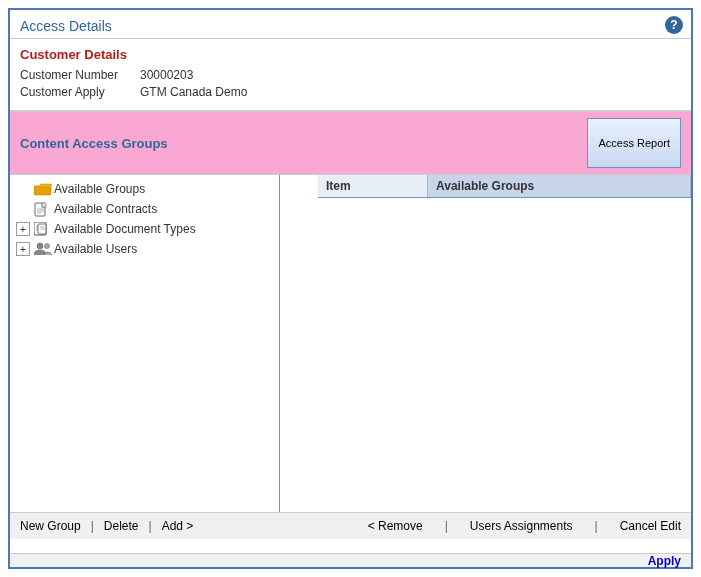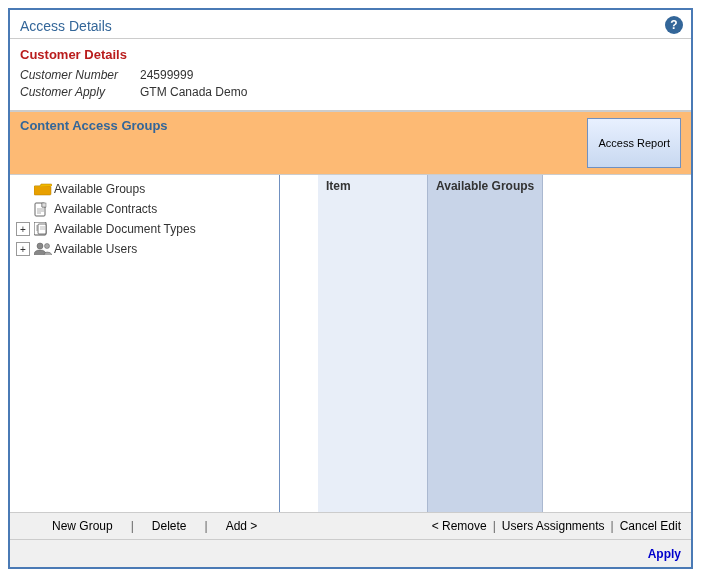--- a/index.html
+++ b/index.html
@@ -61,34 +61,34 @@
     .field-row {
       display: flex;
       align-items: center;
       margin-bottom: 3px;
     }
 
     .field-label {
       width: 120px;
       color: #333;
       font-size: 12px;
-      font-style: italic;
     }
 
     .field-value {
       color: #333;
       font-size: 12px;
     }
 
     .content-access-header {
       display: flex;
+      align-items: center;
       justify-content: space-between;
       padding: 6px 10px;
       border-bottom: 1px solid #ccc;
-      background: #fdba74;
+      background: #f9a8d4;
     }
 
     .content-access-title {
       color: #336699;
       font-weight: bold;
       font-size: 13px;
     }
 
     .access-report-btn {
       background: linear-gradient(to bottom, #e8f0ff, #c8d8f0);
@@ -158,21 +158,21 @@
     }
 
     .users-icon {
       font-size: 13px;
       color: #555;
     }
 
     .right-panel {
       flex: 1;
       display: flex;
-      flex-direction: row;
+      flex-direction: column;
       overflow: hidden;
     }
 
     .right-panel-header {
       display: flex;
       border-bottom: 1px solid #7090c0;
       background: #e8eef8;
     }
 
     .col-header {
@@ -207,30 +207,29 @@
       padding: 6px 10px;
       position: absolute;
       bottom: 28px;
       left: 0;
       right: 0;
     }
 
     .toolbar-left {
       display: flex;
       align-items: center;
-      gap: 12px;
+      gap: 4px;
       color: #000;
       font-size: 12px;
-      margin-left: 32px;
     }
 
     .toolbar-right {
       display: flex;
       align-items: center;
-      gap: 0;
+      gap: 16px;
       color: #000;
       font-size: 12px;
     }
 
     .toolbar-link {
       color: #000;
       cursor: pointer;
       text-decoration: none;
       font-size: 12px;
     }
@@ -238,21 +237,21 @@
     .toolbar-sep {
       margin: 0 6px;
       color: #666;
     }
 
     .apply-bar {
       position: absolute;
       bottom: 0;
       left: 0;
       right: 0;
-      height: 28px;
+      height: 14px;
       background: #f0f0f0;
       border-top: 1px solid #ccc;
       display: flex;
       align-items: center;
       justify-content: flex-end;
       padding-right: 10px;
     }
 
     .apply-link {
       color: #0000cc;
@@ -281,21 +280,21 @@
   <div class="page-title">
     <span>Access Details</span>
   </div>
 
   <div class="customer-details-section">
     <div class="section-title">
       <span>Customer Details</span>
     </div>
     <div class="field-row">
       <span class="field-label">Customer Number</span>
-      <span class="field-value">24599999</span>
+      <span class="field-value">30000203</span>
     </div>
     <div class="field-row">
       <span class="field-label">Customer Apply</span>
       <span class="field-value">GTM Canada Demo</span>
     </div>
   </div>
 
   <div class="content-access-header">
     <div class="content-access-title">Content Access Groups</div>
     <button class="access-report-btn">Access Report</button>

